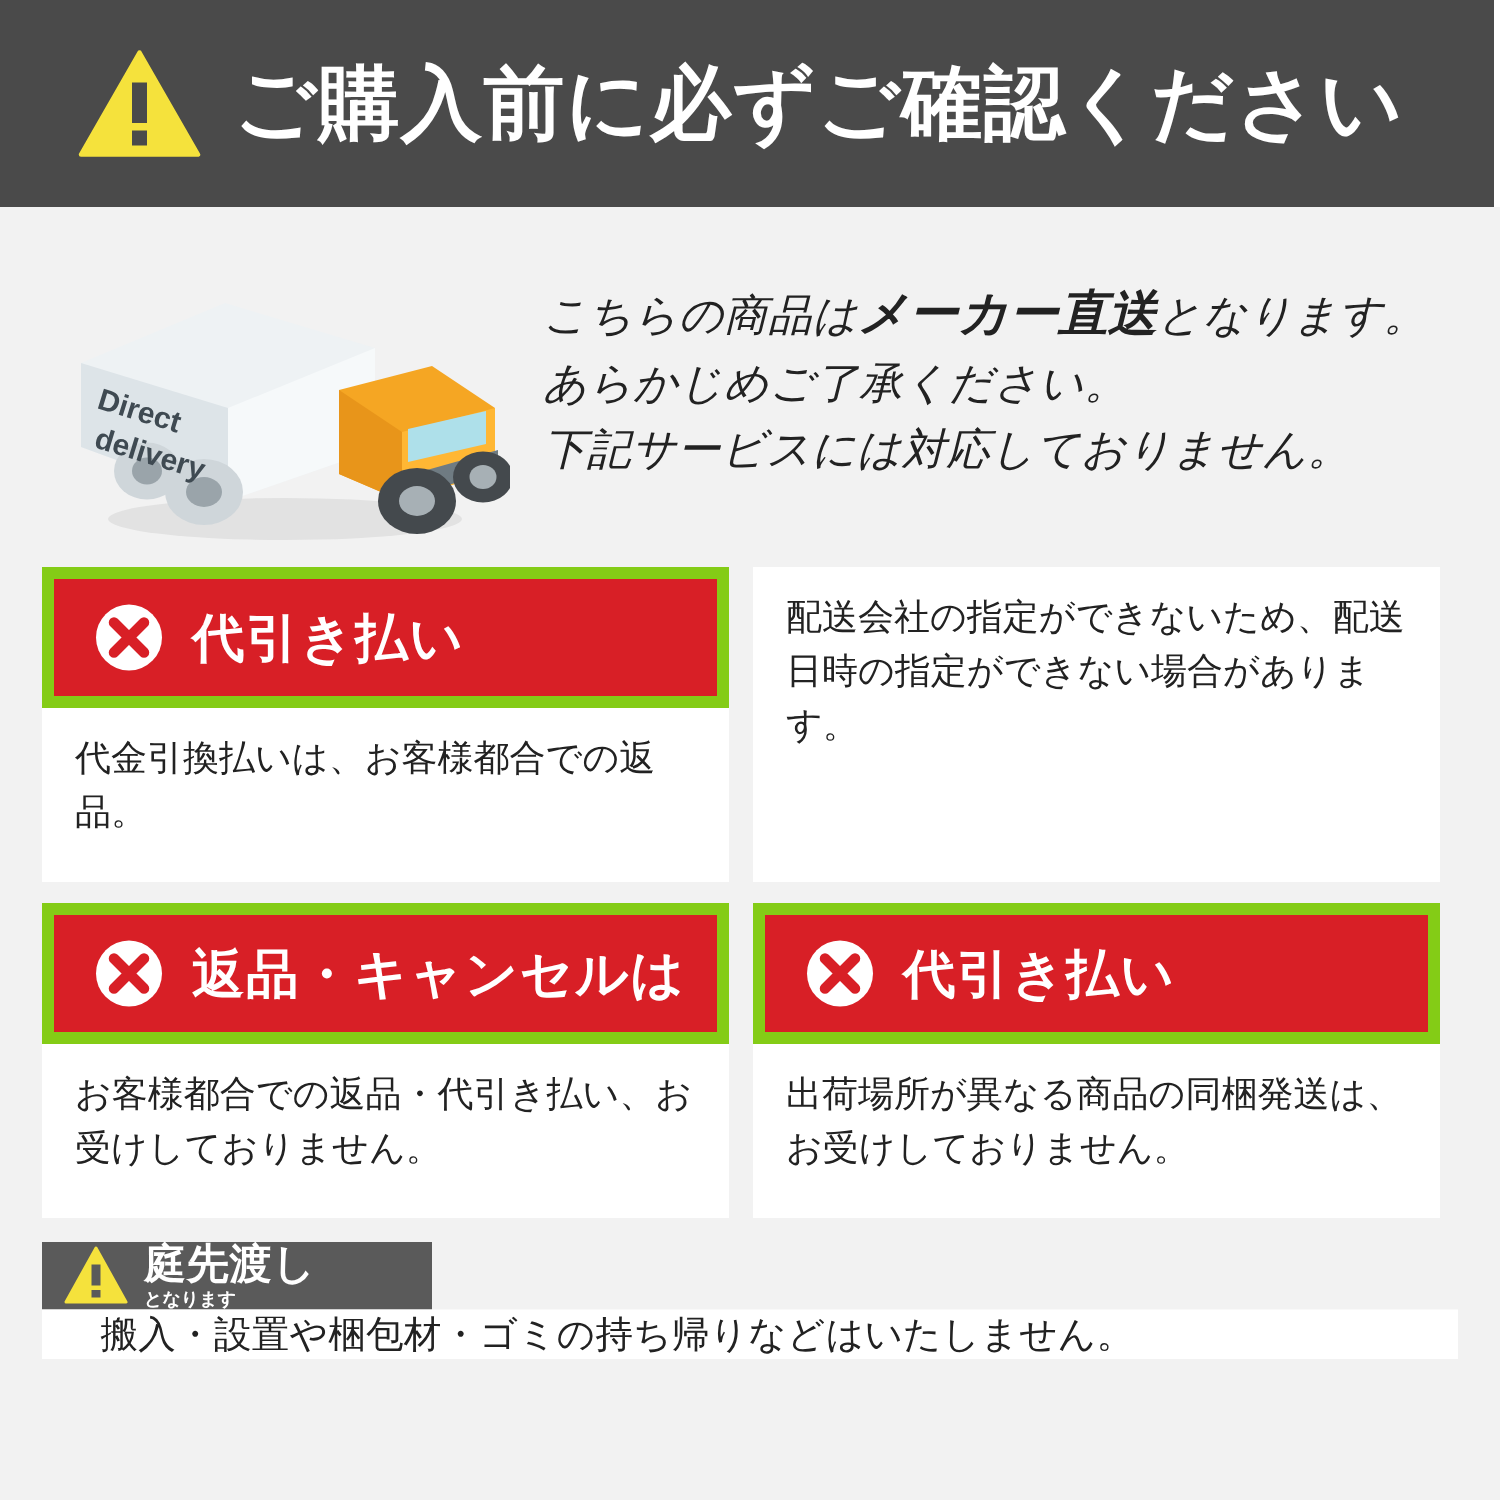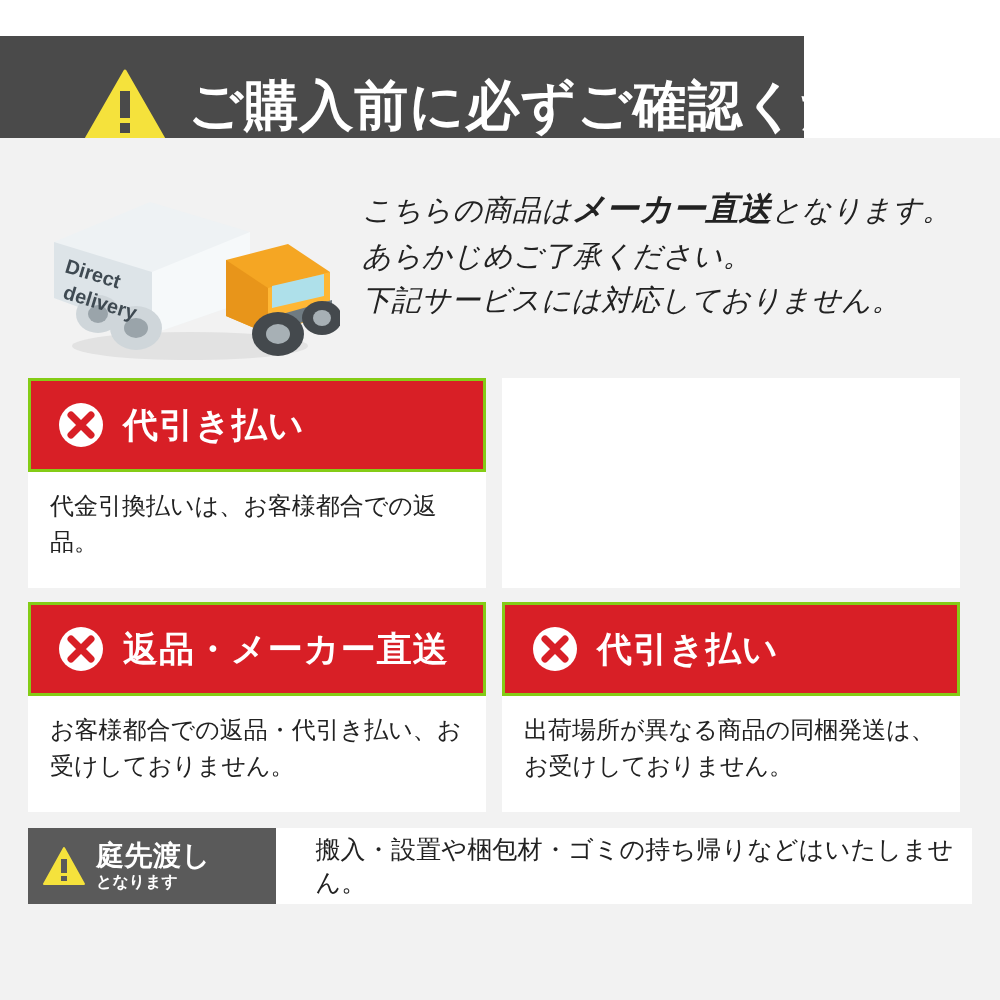--- a/index.html
+++ b/index.html
@@ -20,28 +20,27 @@
     background: #ffffff;
     box-sizing: border-box;
     padding: 0;
   }
 
   
   .header {
     position: absolute;
     left: 0;
     top: 0;
-    width: 804px;
+    width: 996px;
     height: 138px;
     background: #4a4a4a;
     display: flex;
     align-items: center;
-    padding-left: 84px;
-    box-sizing: border-box;
-    margin-top: 36px;
+    padding-left: 52px;
+    box-sizing: border-box;
   }
   .warn-tri {
     position: relative;
     width: 82px;
     height: 72px;
     flex: 0 0 auto;
     margin-right: 22px;
   }
   .warn-tri svg { display: block; }
 
@@ -108,21 +107,21 @@
     background: #ffffff;
     box-sizing: border-box;
   }
   .card-head {
     background: #d81f26;
     height: 94px;
     display: flex;
     align-items: center;
     padding-left: 26px;
     box-sizing: border-box;
-    border: 3px solid #84cc16;
+    border: 8px solid #84cc16;
   }
   .x-icon {
     width: 48px;
     height: 48px;
     flex: 0 0 auto;
     margin-right: 18px;
   }
   .card-title {
     color: #ffffff;
     font-size: 35px;
@@ -138,20 +137,21 @@
     min-height: 116px;
     box-sizing: border-box;
   }
 
   
   .footer {
     margin-top: 16px;
     display: flex;
     align-items: stretch;
     height: 76px;
+    flex-direction: column;
   }
   .footer-left {
     width: 260px;
     background: #5a5a5a;
     display: flex;
     align-items: center;
     padding-left: 14px;
     box-sizing: border-box;
   }
   .footer-tri {
@@ -164,21 +164,21 @@
     color: #ffffff;
     line-height: 1.05;
   }
   .fl-main {
     font-size: 28px;
     font-weight: bold;
     letter-spacing: 0.5px;
     display: block;
   }
   .fl-sub {
-    font-size: 16px;
+    font-size: 12px;
     font-weight: bold;
     display: block;
     margin-top: 3px;
   }
   .footer-right {
     flex: 1 1 auto;
     background: #ffffff;
     display: flex;
     align-items: center;
     padding-left: 39px;
@@ -257,31 +257,32 @@
               <circle cx="24" cy="24" r="22" fill="#ffffff"></circle>
               <path d="M14 14 L34 34 M34 14 L14 34" stroke="#d81f26" stroke-width="7" stroke-linecap="round"></path>
             </svg>
           </span>
           <span class="card-title">代引き払い</span>
         </div>
         <div class="card-body">代金引換払いは、お客様都合での返品。</div>
       </div>
 
       <div class="card">
+        <div class="card-body">配送会社の指定ができないため、配送日時の指定ができない場合があります。</div>
       </div>
 
       <div class="card">
         <div class="card-head">
           <span class="x-icon">
             <svg width="48" height="48" viewBox="0 0 48 48">
               <circle cx="24" cy="24" r="22" fill="#ffffff"></circle>
               <path d="M14 14 L34 34 M34 14 L14 34" stroke="#d81f26" stroke-width="7" stroke-linecap="round"></path>
             </svg>
           </span>
-          <span class="card-title">返品・メーカー直送</span>
+          <span class="card-title">返品・キャンセルは</span>
         </div>
         <div class="card-body">お客様都合での返品・代引き払い、お受けしておりません。</div>
       </div>
 
       <div class="card">
         <div class="card-head">
           <span class="x-icon">
             <svg width="48" height="48" viewBox="0 0 48 48">
               <circle cx="24" cy="24" r="22" fill="#ffffff"></circle>
               <path d="M14 14 L34 34 M34 14 L14 34" stroke="#d81f26" stroke-width="7" stroke-linecap="round"></path>

